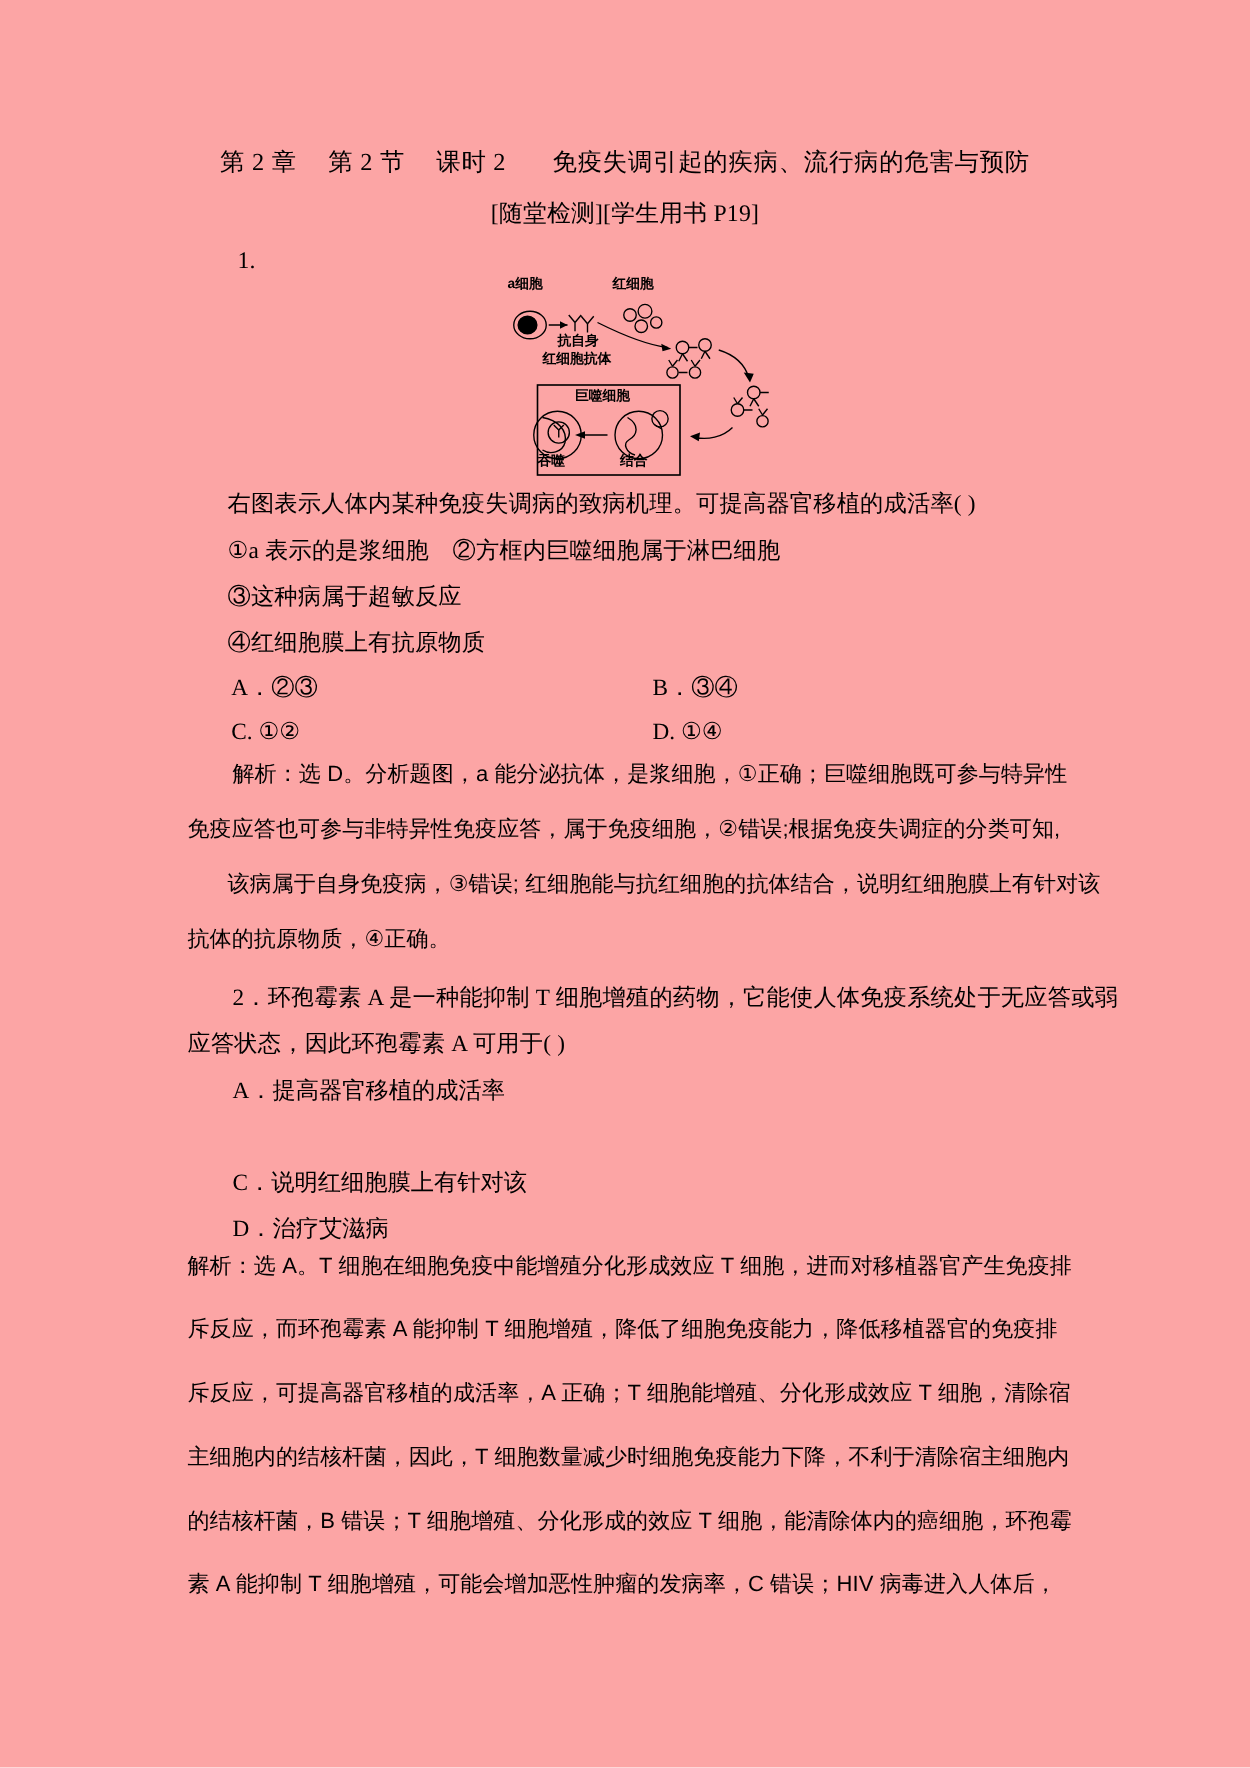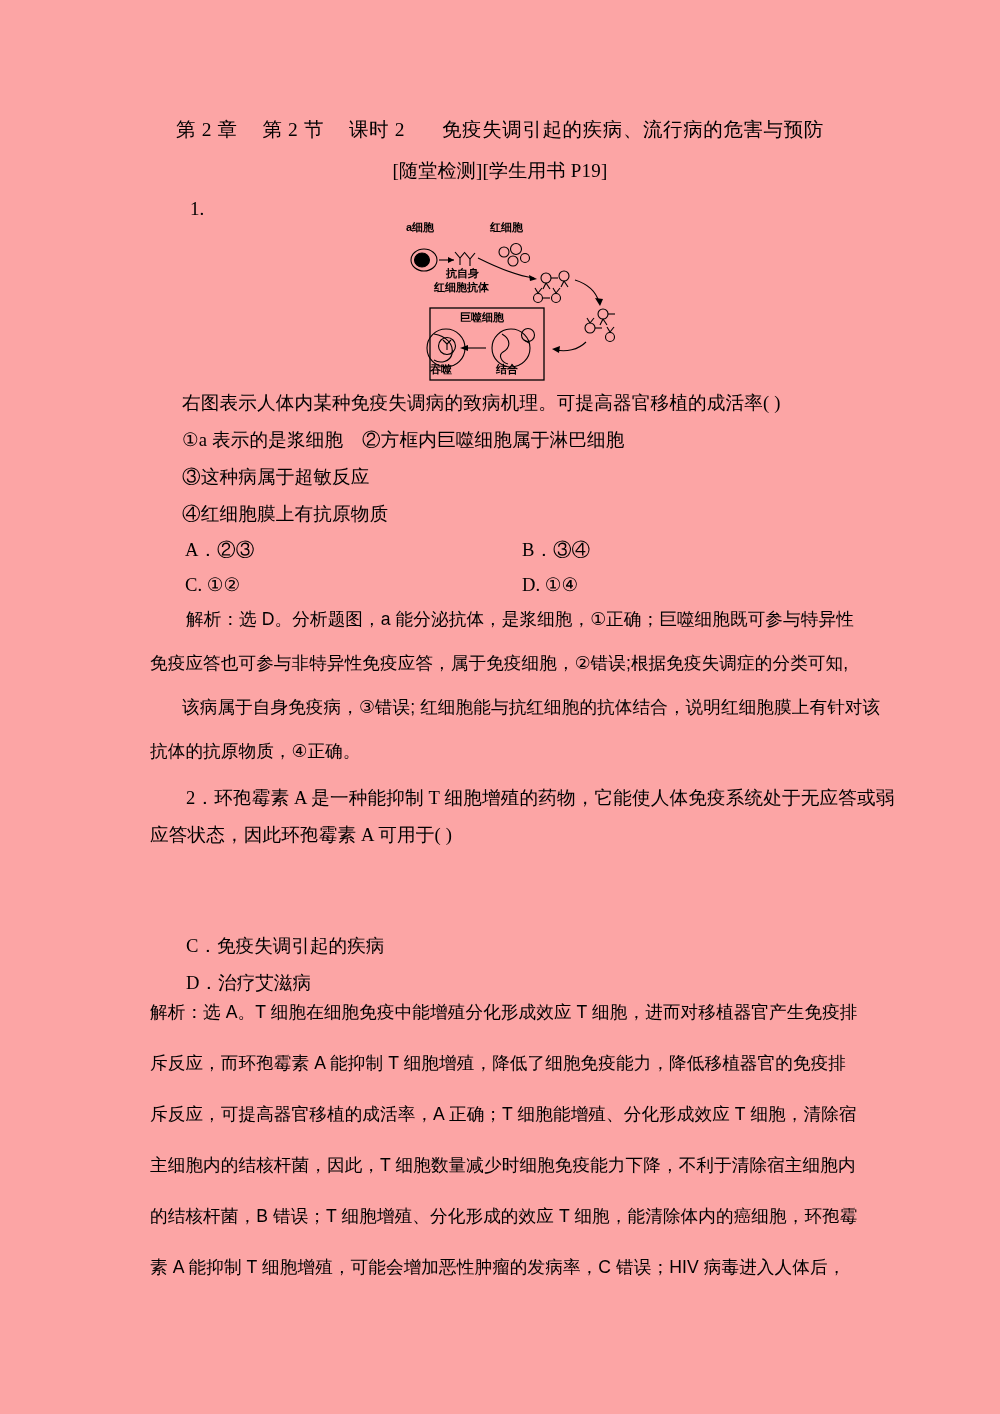--- a/index.html
+++ b/index.html
@@ -217,22 +217,25 @@
   </div>
 
   <div class="textline sans" style="left:186px; top:607px;">解析：选 D。分析题图，a 能分泌抗体，是浆细胞，①正确；巨噬细胞既可参与特异性</div>
   <div class="textline sans" style="left:150px; top:651px;">免疫应答也可参与非特异性免疫应答，属于免疫细胞，②错误;根据免疫失调症的分类可知,</div>
   <div class="textline sans" style="left:150px; top:695px;margin-left:32px;">该病属于自身免疫病，③错误; 红细胞能与抗红细胞的抗体结合，说明红细胞膜上有针对该</div>
   <div class="textline sans" style="left:150px; top:739px;">抗体的抗原物质，④正确。</div>
 
   <div class="textline" style="left:186px; top:785px;">2．环孢霉素 A 是一种能抑制 T 细胞增殖的药物，它能使人体免疫系统处于无应答或弱</div>
   <div class="textline" style="left:150px; top:822px;">应答状态，因此环孢霉素 A 可用于(        )</div>
 
+  <div class="opt" style="left:186px; top:859px;">
+    <span>A．</span><span>提高器官移植的成活率</span>
+  </div>
   <div class="opt" style="left:186px; top:933px;">
-    <span>C．</span><span>免疫失调引起的疾病</span>
+    <span>C．</span><span>说明红细胞膜上有针对该</span>
   </div>
   <div class="opt" style="left:186px; top:970px;">
     <span>D．</span><span>治疗艾滋病</span>
   </div>
 
   <div class="textline sans" style="left:150px; top:1000px;">解析：选 A。T 细胞在细胞免疫中能增殖分化形成效应 T 细胞，进而对移植器官产生免疫排</div>
   <div class="textline sans" style="left:150px; top:1051px;">斥反应，而环孢霉素 A 能抑制 T 细胞增殖，降低了细胞免疫能力，降低移植器官的免疫排</div>
   <div class="textline sans" style="left:150px; top:1102px;">斥反应，可提高器官移植的成活率，A 正确；T 细胞能增殖、分化形成效应 T 细胞，清除宿</div>
   <div class="textline sans" style="left:150px; top:1153px;">主细胞内的结核杆菌，因此，T 细胞数量减少时细胞免疫能力下降，不利于清除宿主细胞内</div>
   <div class="textline sans" style="left:150px; top:1204px;">的结核杆菌，B 错误；T 细胞增殖、分化形成的效应 T 细胞，能清除体内的癌细胞，环孢霉</div>

